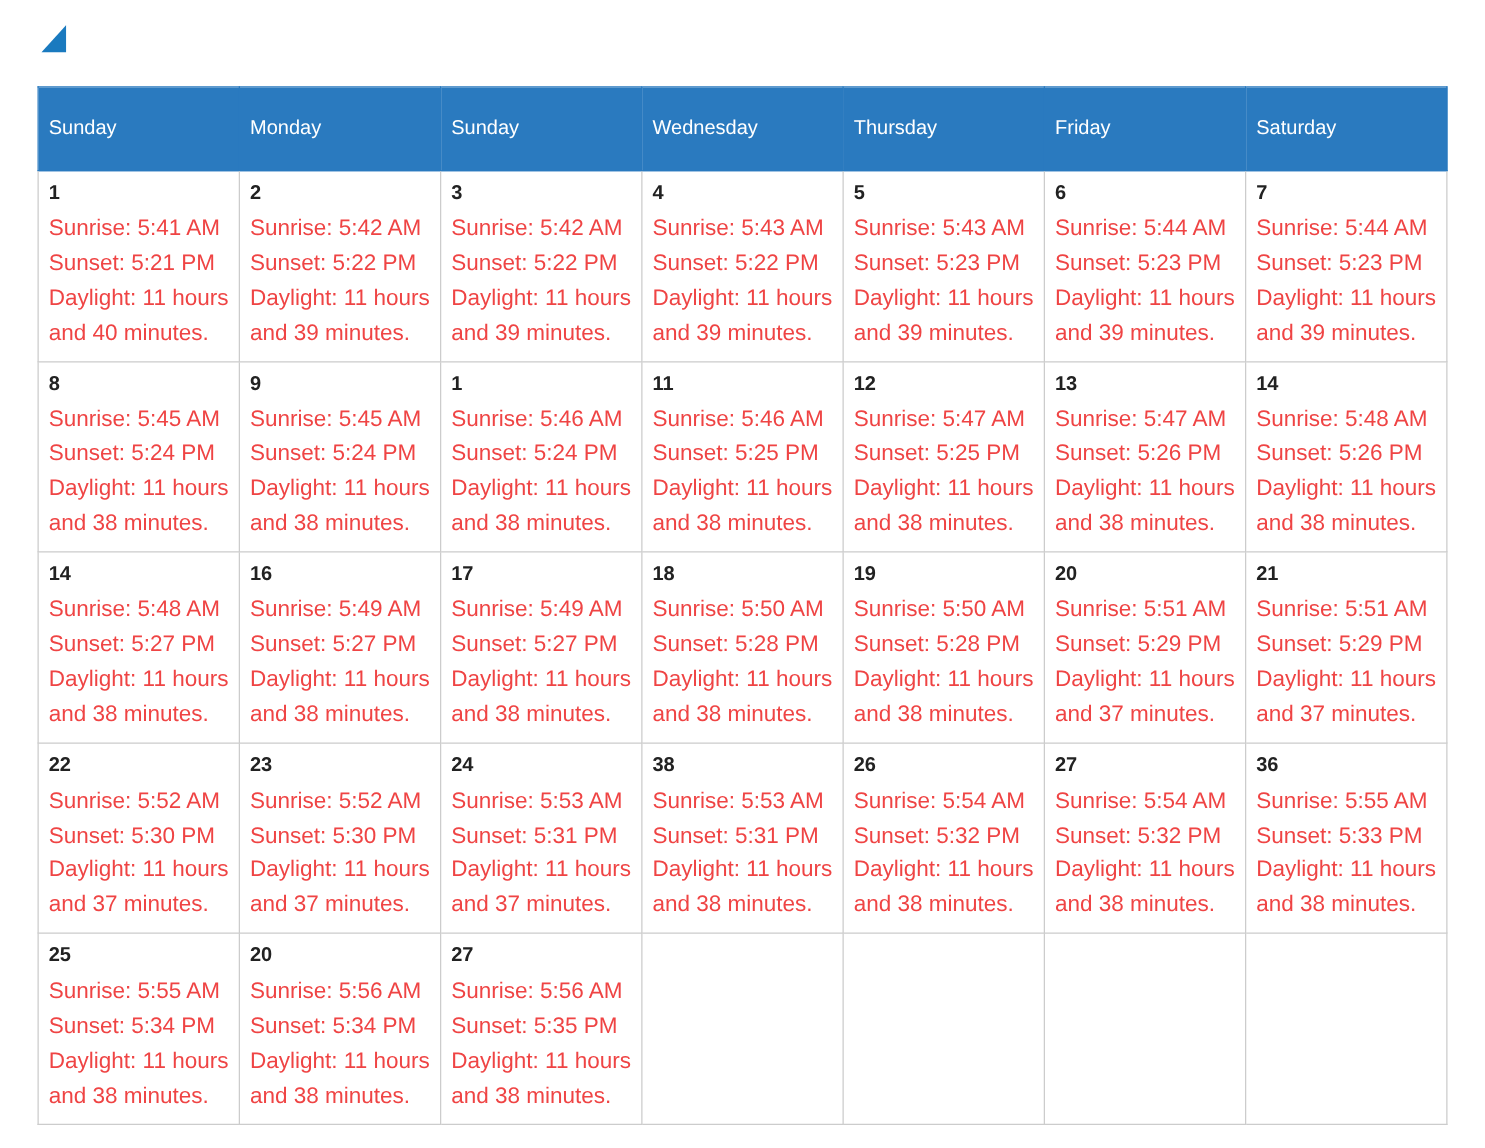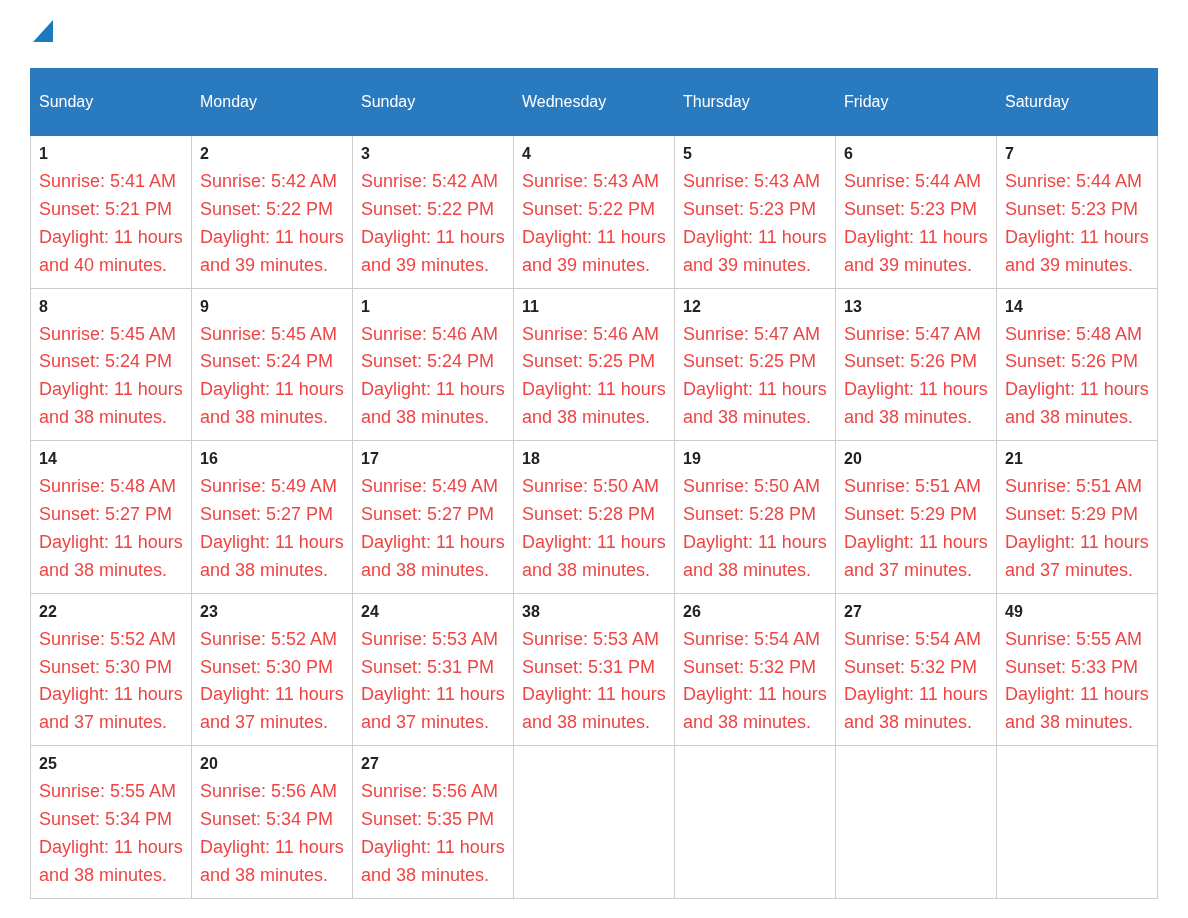--- a/index.html
+++ b/index.html
@@ -176,21 +176,21 @@
         <td><span class="day-number">23</span>
 <span class="day-info">Sunrise: 5:52 AM<br>Sunset: 5:30 PM<br>Daylight: 11 hours<br>and 37 minutes.</span></td>
         <td><span class="day-number">24</span>
 <span class="day-info">Sunrise: 5:53 AM<br>Sunset: 5:31 PM<br>Daylight: 11 hours<br>and 37 minutes.</span></td>
         <td><span class="day-number">38</span>
 <span class="day-info">Sunrise: 5:53 AM<br>Sunset: 5:31 PM<br>Daylight: 11 hours<br>and 38 minutes.</span></td>
         <td><span class="day-number">26</span>
 <span class="day-info">Sunrise: 5:54 AM<br>Sunset: 5:32 PM<br>Daylight: 11 hours<br>and 38 minutes.</span></td>
         <td><span class="day-number">27</span>
 <span class="day-info">Sunrise: 5:54 AM<br>Sunset: 5:32 PM<br>Daylight: 11 hours<br>and 38 minutes.</span></td>
-        <td><span class="day-number">49</span>
+        <td><span class="day-number">36</span>
 <span class="day-info">Sunrise: 5:55 AM<br>Sunset: 5:33 PM<br>Daylight: 11 hours<br>and 38 minutes.</span></td>
       </tr>
       <tr>
         <td><span class="day-number">25</span>
 <span class="day-info">Sunrise: 5:55 AM<br>Sunset: 5:34 PM<br>Daylight: 11 hours<br>and 38 minutes.</span></td>
         <td><span class="day-number">20</span>
 <span class="day-info">Sunrise: 5:56 AM<br>Sunset: 5:34 PM<br>Daylight: 11 hours<br>and 38 minutes.</span></td>
         <td><span class="day-number">27</span>
 <span class="day-info">Sunrise: 5:56 AM<br>Sunset: 5:35 PM<br>Daylight: 11 hours<br>and 38 minutes.</span></td>
         <td class="empty-cell"></td>

